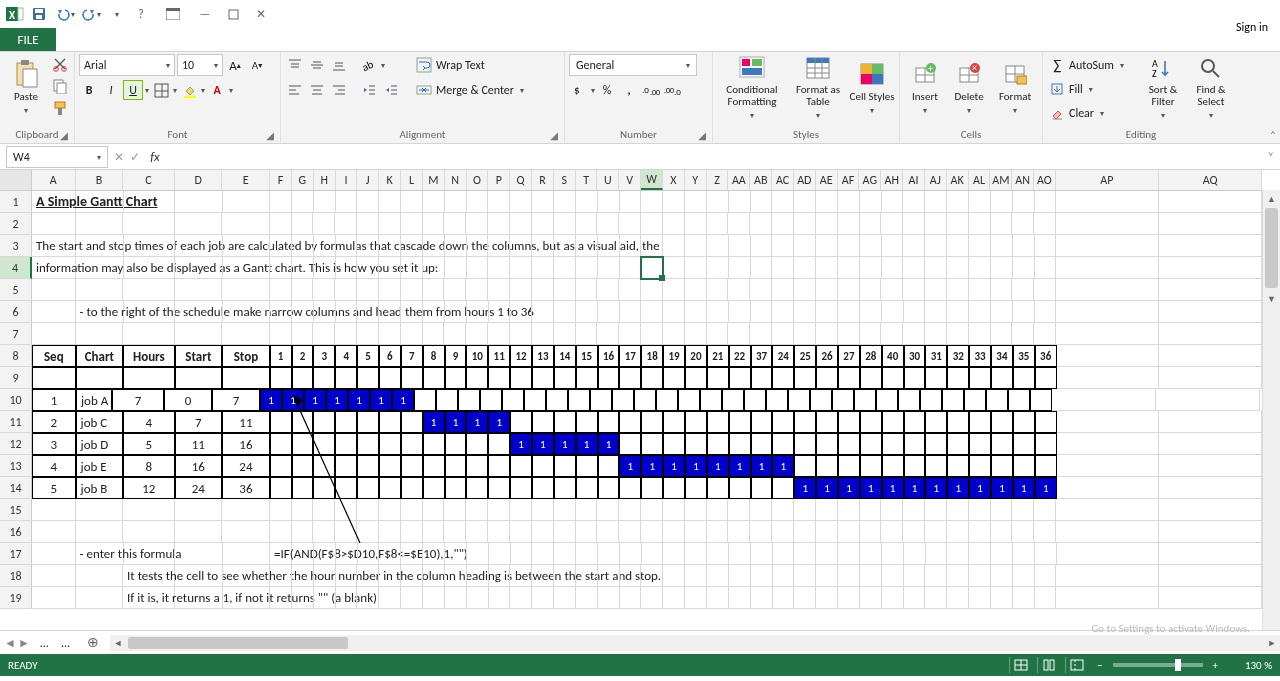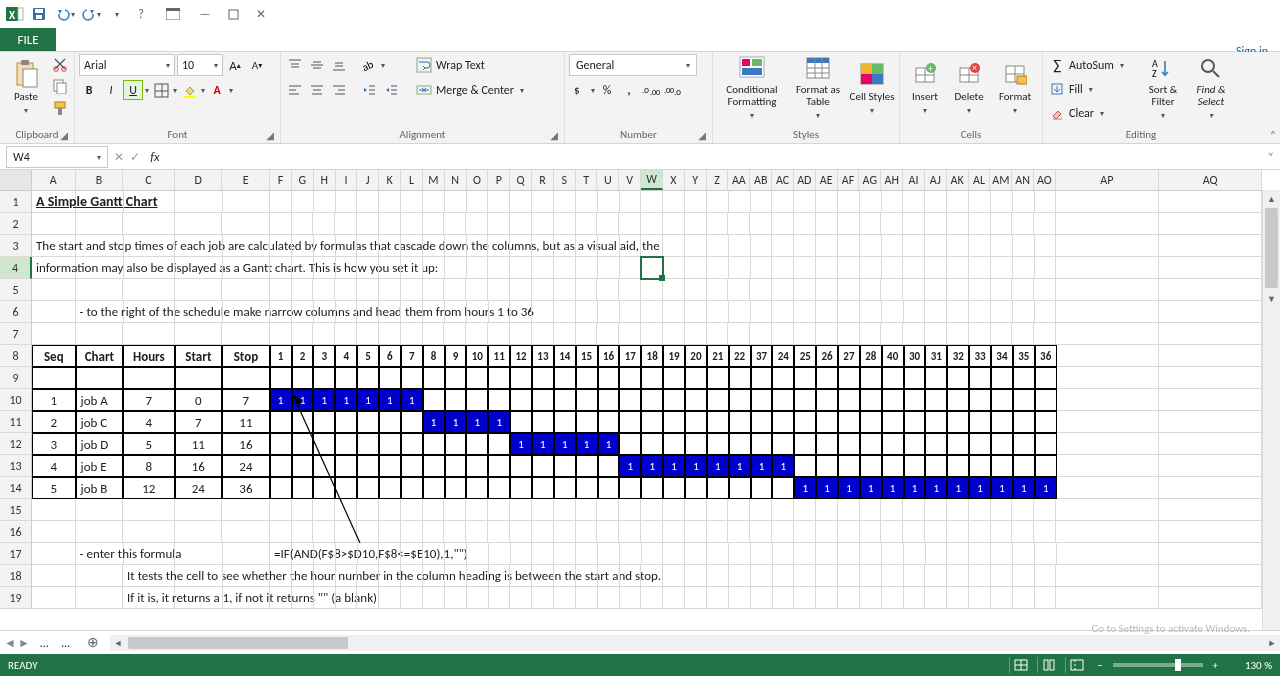--- a/index.html
+++ b/index.html
@@ -14,21 +14,21 @@
 .titlebar .ctrls { display: flex; align-items: center; gap: 6px; padding-right: 8px; color: #666; }
 .ctrl-btn { width: 26px; height: 20px; display: flex; align-items:center; justify-content:center; font-size: 12px; }
 .win-ctrls { display: flex; gap: 2px; }
 
 
 .tabs { height: 24px; display: flex; align-items: stretch; background: #fff; border-bottom: 1px solid #d5d5d5; }
 .file-tab { background: #217346; color: #fff; width: 56px; display:flex; align-items:center; justify-content:center; font-size: 13px; }
 .tab { padding: 0 14px; display:flex; align-items:center; font-size: 13px; color:#444; position:relative; }
 .tab.active { color: #217346; }
 .tab.active::after { content:''; position:absolute; left:2px; right:2px; bottom:-1px; height:2px; background:#217346; }
-.signin { position:absolute; right:12px; top:44px; font-size:12px; color:#0369a1; }
+.signin { position:absolute; right:12px; top:20px; font-size:12px; color:#000000; }
 
 
 .ribbon { height: 92px; background: #f3f3f3; border-bottom: 1px solid #d5d5d5; display:flex; align-items: stretch; position:relative; }
 .group { display:flex; flex-direction:column; padding: 2px 4px 0; border-right: 1px solid #e0e0e0; }
 .group .body { flex:1; display:flex; align-items:flex-start; gap:2px; }
 .group .label { font-size: 11px; color:#666; text-align:center; padding: 1px 0 2px; position:relative; }
 .group .label .dlg { position:absolute; right:2px; bottom:1px; font-size:10px; color:#777; }
 .bigbtn { display:flex; flex-direction:column; align-items:center; justify-content:center; width:44px; height:66px; gap:2px; }
 .bigbtn .txt { font-size: 11px; text-align:center; line-height:1.1; }
 .iconbox { width:20px; height:20px; display:flex; align-items:center; justify-content:center; }
@@ -513,21 +513,21 @@
         <span class="iconbox lg">
             <svg width="24" height="22">
               <text x="1" y="10" font-size="10">A</text>
               <text x="1" y="20" font-size="10">Z</text>
               <path d="M14 4 v14 M11 15 l3 3 l3-3" fill="none" stroke="#3a78c0" stroke-width="1.6"></path>
             </svg>
           </span>
         <span class="txt">Sort &amp; Filter</span>
           <span class="caret">▾</span>
       </div>
-      <div class="bigbtn" style="width:48px;font-style:italic;">
+      <div class="bigbtn" style="width:48px;">
         <span class="iconbox lg">
             <svg width="24" height="22">
               <circle cx="9" cy="9" r="6" fill="none" stroke="#555" stroke-width="2"></circle>
               <line x1="14" y1="14" x2="20" y2="20" stroke="#555" stroke-width="2"></line>
             </svg>
           </span>
         <span class="txt">Find &amp; Select</span>
           <span class="caret">▾</span>
       </div>
     </div>
@@ -1019,21 +1019,21 @@
         <div class="cell bcell" style="width: 22px;"></div>
         <div class="cell bcell" style="width: 22px;"></div>
         <div class="cell bcell" style="width: 22px;"></div>
         <div class="cell bcell" style="width: 22px;"></div>
         <div class="cell bcell" style="width: 22px;"></div>
         <div class="cell" style="width: 104px;"></div>
         <div class="cell" style="width: 104px;"></div>
       </div>
       <div class="crow">
         <div class="cell bcell center" style="width: 44px;">1</div>
-        <div class="cell bcell" style="width: 48px;">job A</div>
+        <div class="cell bcell" style="width: 36px;">job A</div>
         <div class="cell bcell center" style="width: 52px;">7</div>
         <div class="cell bcell center" style="width: 48px;">0</div>
         <div class="cell bcell center" style="width: 48px;">7</div>
         <div class="cell bcell blue" style="width: 22px; font-size: 11px;">1</div>
         <div class="cell bcell blue" style="width: 22px; font-size: 11px;">1</div>
         <div class="cell bcell blue" style="width: 22px; font-size: 11px;">1</div>
         <div class="cell bcell blue" style="width: 22px; font-size: 11px;">1</div>
         <div class="cell bcell blue" style="width: 22px; font-size: 11px;">1</div>
         <div class="cell bcell blue" style="width: 22px; font-size: 11px;">1</div>
         <div class="cell bcell blue" style="width: 22px; font-size: 11px;">1</div>

